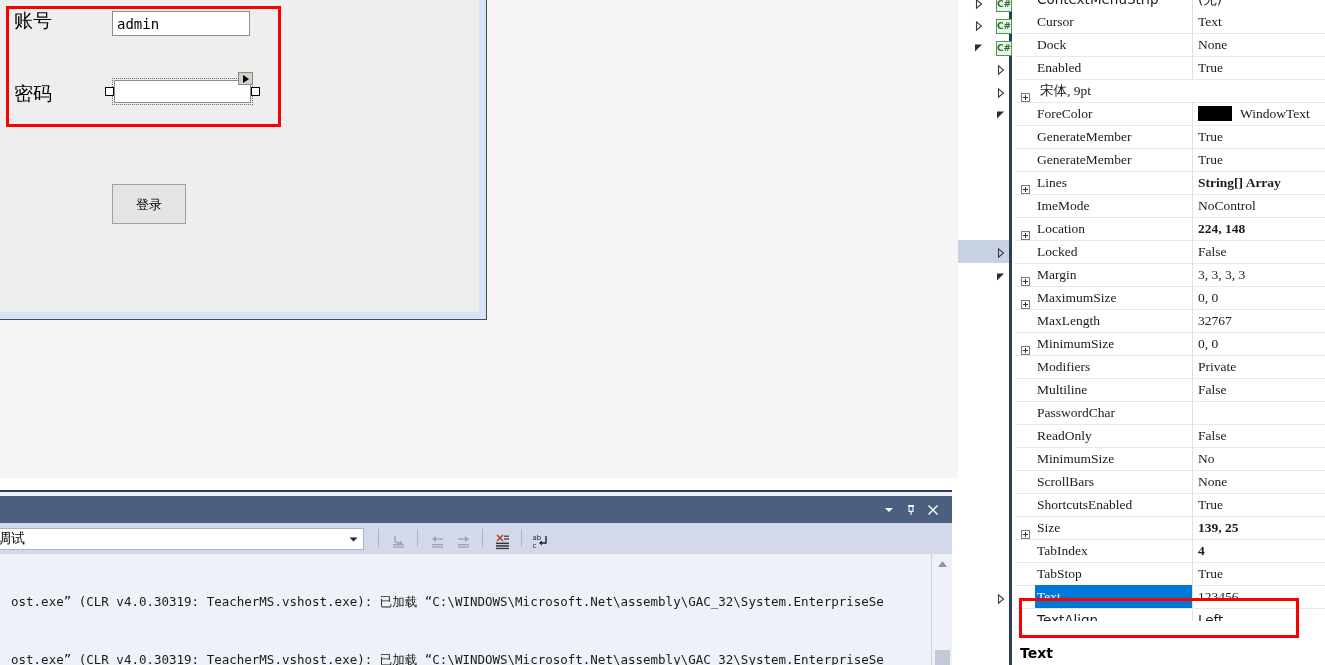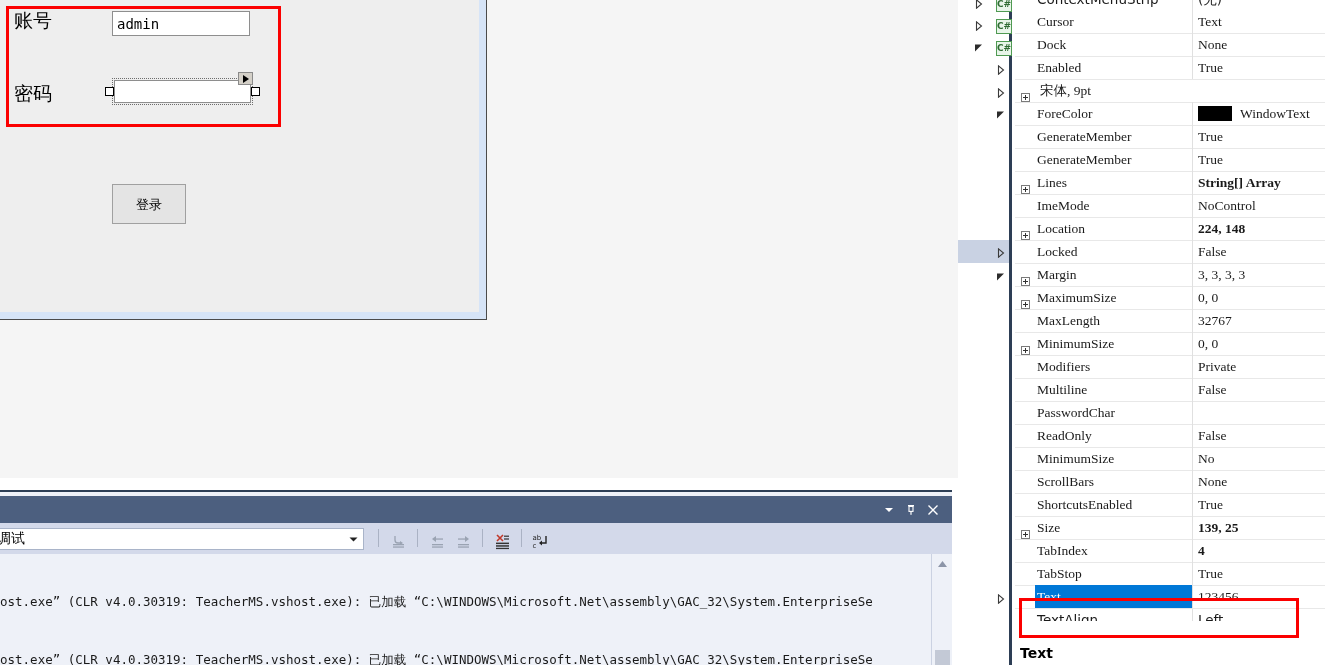--- a/index.html
+++ b/index.html
@@ -156,21 +156,21 @@
   #output-text {
     position: absolute; left: 0; top: 62px; width: 931px; height: 125px;
     background: #eef1f8;
     overflow: hidden;
     font-family: "DejaVu Sans Mono", monospace;
     font-size: 12.5px;
     line-height: 19.2px;
     color: #1a1a1a;
     white-space: pre;
   }
-  #output-text .oline { padding-left: 0px; white-space: pre; }
+  #output-text .oline { padding-left: 11px; white-space: pre; }
   #output-scrollbar {
     position: absolute; left: 931px; top: 62px; width: 21px; height: 125px;
     background: #eef1f8;
     border-left: 1px solid #cbd2e2;
   }
   #osb-up {
     position: absolute; left: 3px; top: 3px; width: 15px; height: 13px;
     display: flex; align-items: center; justify-content: center;
   }
   #osb-thumb {

